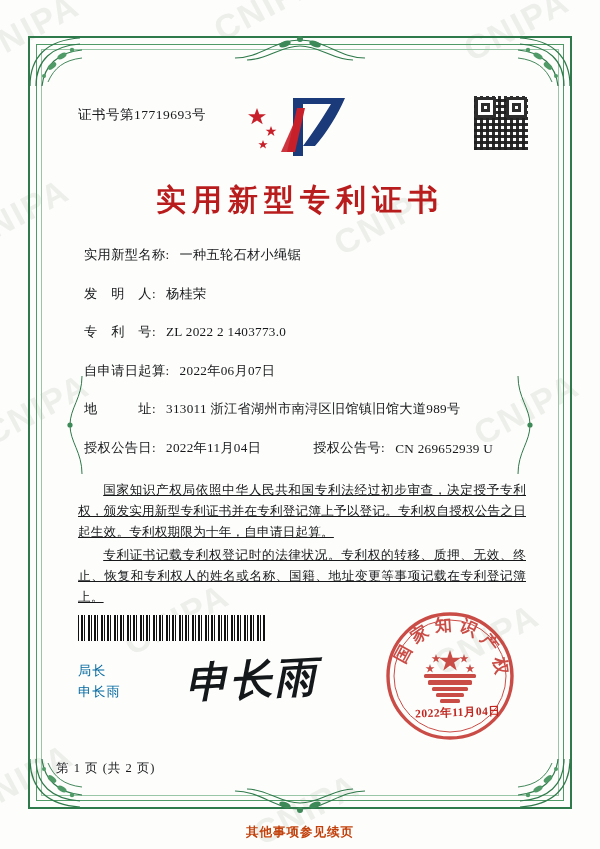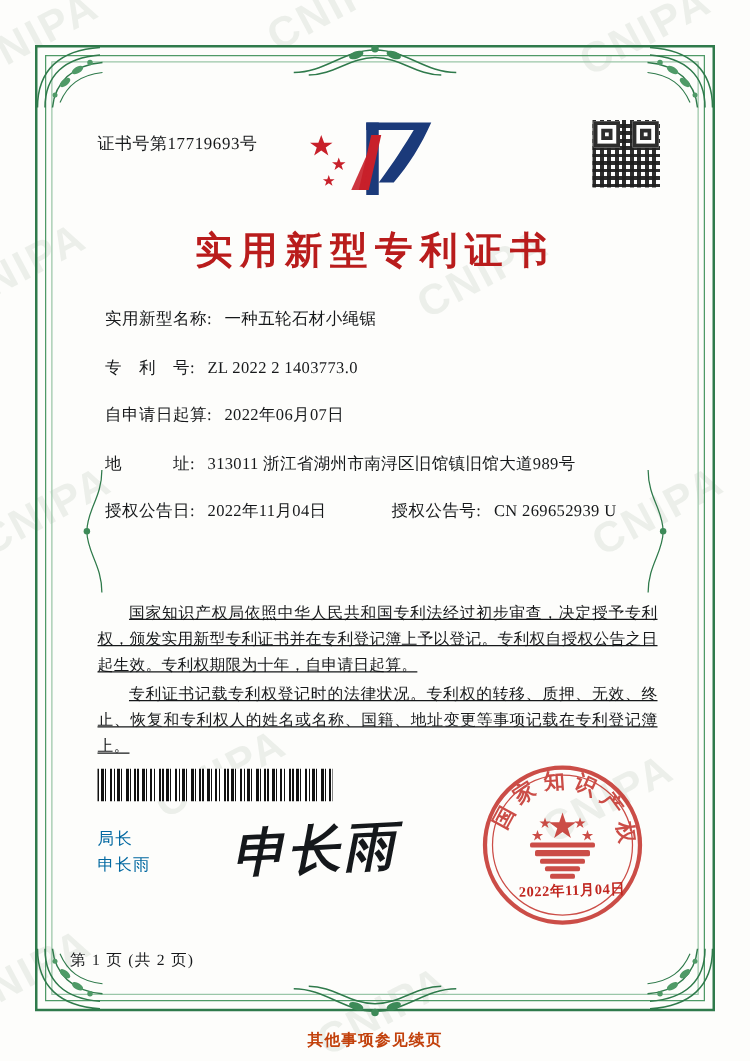--- a/index.html
+++ b/index.html
@@ -190,21 +190,21 @@
     flex: 0 0 auto;
     letter-spacing: 0.4px;
     white-space: nowrap;
   }
   .val {
     margin-left: 10px;
     letter-spacing: 0.3px;
   }
   .row.two .half {
     display: flex;
-    align-items: center;
+    align-items: flex-end;
   }
   .row.two .half.right { margin-left: 52px; }
 
   
   .para {
     position: absolute;
     left: 22px;
     right: 18px;
     top: 410px;
     font-size: 12.6px;
@@ -452,20 +452,24 @@
         </g>
       </svg>
     </div>
 
     <div class="title">实用新型专利证书</div>
 
     <div class="fields">
       <div class="row">
         <span class="lbl">实用新型名称:</span>
         <span class="val">一种五轮石材小绳锯</span>
+      </div>
+      <div class="row">
+        <span class="lbl">发　明　人:</span>
+        <span class="val">杨桂荣</span>
       </div>
       <div class="row">
         <span class="lbl">专　利　号:</span>
         <span class="val">ZL 2022 2 1403773.0</span>
       </div>
       <div class="row">
         <span class="lbl">自申请日起算:</span>
         <span class="val">2022年06月07日</span>
       </div>
       <div class="row">

